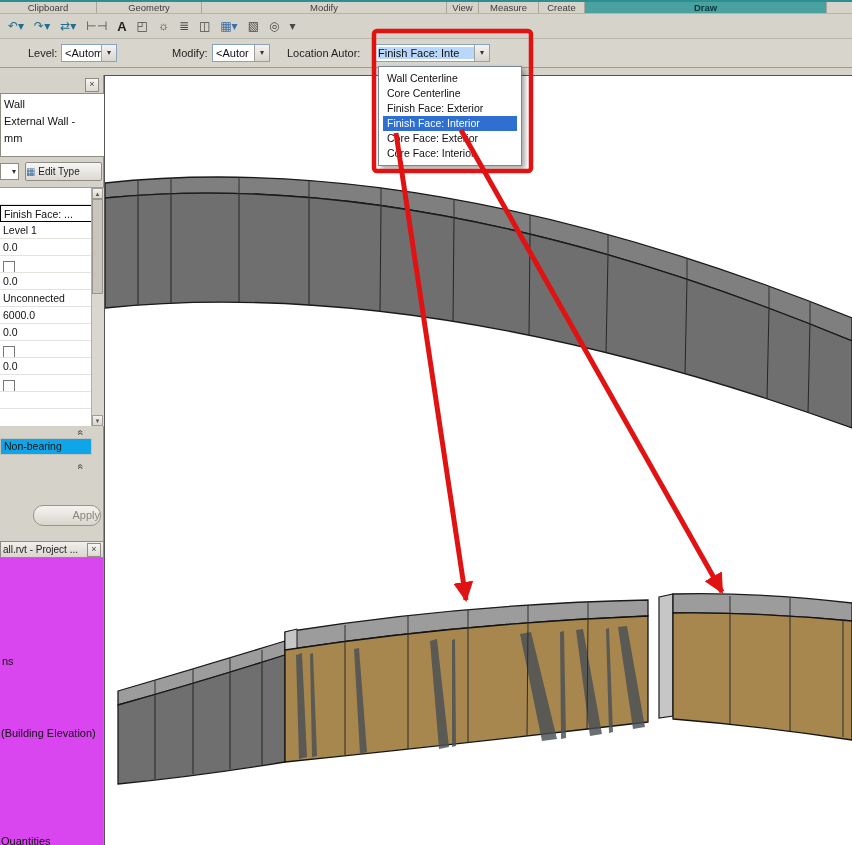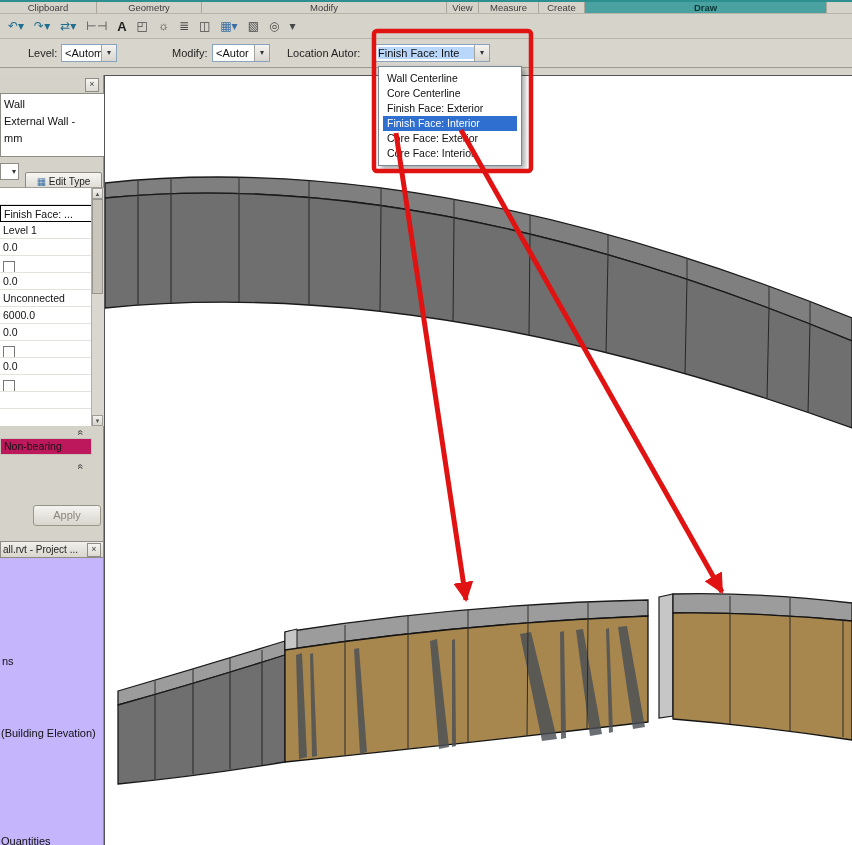--- a/index.html
+++ b/index.html
@@ -45,47 +45,47 @@
   .wclose{position:absolute;width:12px;height:12px;border:1px solid #8f8c85;
           background:linear-gradient(#f6f5f2,#dddad2);font-size:9px;line-height:11px;text-align:center;color:#444;box-sizing:content-box}
   .pclose{top:3px;right:4px}
   .typebox{position:absolute;left:0;top:18px;width:125px;height:64px;background:#fff;
            border:1px solid #8f8c85;box-sizing:border-box}
   .tline{position:absolute;left:3px;font-size:11px;color:#111;white-space:nowrap}
   .t1{top:4px}.t2{top:21px}.t3{top:38px}
   .tarrow{position:absolute;right:2px;top:26px;font-size:9px;color:#333}
   .stubcombo{position:absolute;left:0;top:88px;width:19px;height:17px;background:#fff;
              border:1px solid #8f8c85;box-sizing:border-box;font-size:8px;text-align:right;line-height:15px;color:#333;padding-right:2px}
-  .editbtn{position:absolute;left:25px;top:97px;width:77px;height:19px;
+  .editbtn{position:absolute;left:25px;top:87px;width:77px;height:19px;
            background:linear-gradient(#f7f6f3,#dcd9d1);border:1px solid #8f8c85;border-radius:2px;
-           font-size:10px;line-height:17px;text-align:center;color:#222;box-sizing:border-box;white-space:nowrap}
+           font-size:10px;line-height:17px;color:#222;box-sizing:border-box;white-space:nowrap}
   .etico{color:#3a6ea5;font-size:10px}
   .grid{position:absolute;left:0;top:112px;width:104px;height:238px;background:#fff;
         border-top:1px solid #a09d96;box-sizing:border-box}
   .grow{position:absolute;left:0;width:92px;height:17px;border-bottom:1px solid #e4e2dc;background:#fff;
         font-size:10.5px;line-height:16px;padding-left:3px;box-sizing:border-box;color:#101010;
         white-space:nowrap;overflow:hidden}
   .grow.sel{border:1px solid #000}
   .gcb{display:inline-block;width:10px;height:10px;border:1px solid #777;background:#fff;
        vertical-align:middle;margin-top:3px}
   .gsb{position:absolute;right:0;top:0;width:12px;height:238px;background:#dad7d0;border-left:1px solid #b3afa6}
   .sarr{position:absolute;left:0;width:11px;height:11px;font-size:6px;text-align:center;line-height:11px;
         color:#555;background:linear-gradient(#f2f1ee,#d8d5cd);border:1px solid #a09d96;box-sizing:border-box}
   .sup{top:0}.sdn{bottom:0}
   .sthumb{position:absolute;left:0;top:11px;width:11px;height:95px;background:#c9c5bd;
           border:1px solid #9a968e;box-sizing:border-box}
   .chev{position:absolute;right:20px;font-size:10px;color:#333;transform:rotate(90deg);letter-spacing:-1px;line-height:10px}
   .chev1{top:352px}.chev2{top:386px}
-  .nb{position:absolute;left:0;top:363px;width:92px;height:17px;background:#be185d;border:1px solid #c6c3bb;
+  .nb{position:absolute;left:0;top:363px;width:92px;height:17px;background:#0ea5e9;border:1px solid #c6c3bb;
       font-size:10.5px;line-height:15px;padding-left:3px;box-sizing:border-box;color:#101010;white-space:nowrap;overflow:hidden}
   .apply{position:absolute;left:33px;top:430px;width:68px;height:21px;
-         background:linear-gradient(#f4f3f0,#d9d6ce);border:1px solid #989589;border-radius:3px;
-         font-size:11px;line-height:19px;text-align:center;color:#8a867d;box-sizing:border-box}
-  
-  .browser{position:absolute;left:0;top:541px;width:104px;height:304px;background:#c4b5fd;
+         background:linear-gradient(#f4f3f0,#d9d6ce);border:1px solid #989589;border-radius:10px;
+         font-size:11px;line-height:19px;text-align:right;color:#8a867d;box-sizing:border-box}
+  
+  .browser{position:absolute;left:0;top:541px;width:104px;height:304px;background:#d946ef;
            border-right:1px solid #94918a;box-sizing:border-box}
   .btitle{position:absolute;left:0;top:0;width:104px;height:17px;
           background:linear-gradient(#f0efeb,#d9d6ce);border:1px solid #8f8c85;box-sizing:border-box;
           font-size:10px;line-height:15px;padding-left:2px;color:#222;white-space:nowrap;overflow:hidden}
   .bclose{top:2px;right:2px}
   .bitem{position:absolute;font-size:11px;color:#111;white-space:nowrap;overflow:hidden;max-width:100px}
   .bi0{left:2px;top:114px}.bi1{left:1px;top:186px}.bi2{left:1px;top:294px}
   
   .viewport{position:absolute;left:104px;top:75px;width:748px;height:770px;background:#fff;
             border-left:1px solid #545454;border-top:1px solid #545454;box-sizing:border-box;overflow:hidden}

